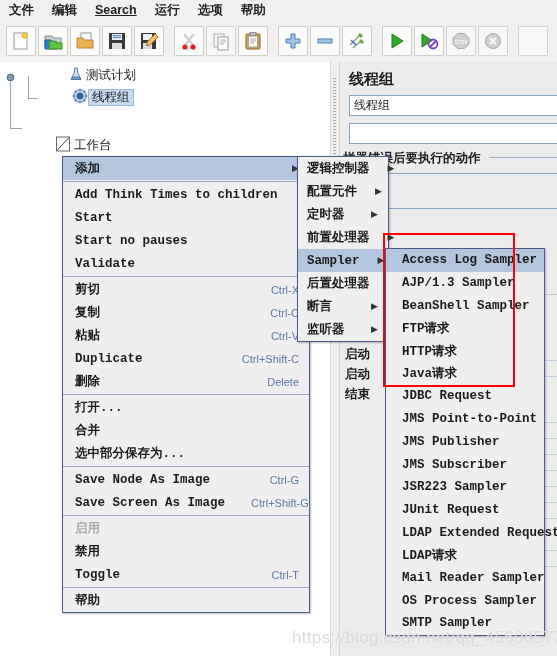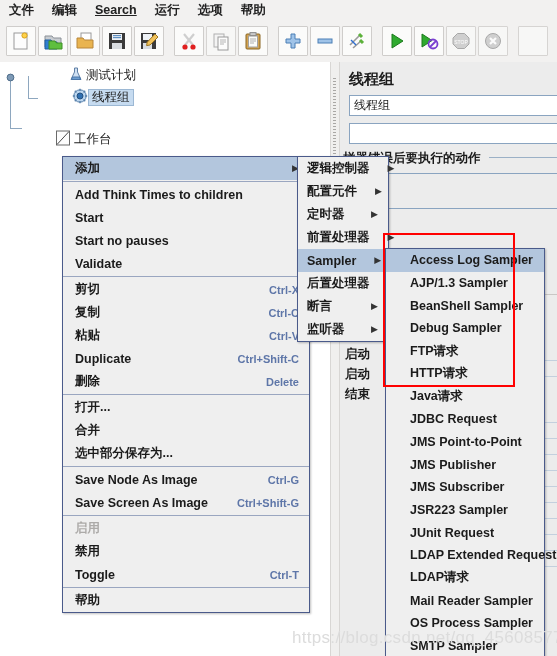--- a/index.html
+++ b/index.html
@@ -82,32 +82,32 @@
   
   .menu{
     position:absolute;background:#efefef;border:1px solid #4a5a8a;
     box-shadow:1px 1px 2px rgba(0,0,0,.25);
     font-size:12.5px;
   }
   .mi{
     display:flex;align-items:center;height:23px;padding:0 10px 0 12px;
     white-space:nowrap;position:relative;
   }
-  .mi .lbl{flex:0 0 auto;font-weight:bold;color:#1b1b1b;}
+  .mi .lbl{flex:0 0 auto;font-weight:bold;color:#1b1b1b;font-family:Liberation Mono, monospace;}
   .mi .lbl.cn{font-weight:bold;}
-  .mi .acc{margin-left:auto;padding-left:26px;color:#5e76a8;font-size:11px;font-weight:bold;}
+  .mi .acc{margin-left:auto;padding-left:26px;color:#5e76a8;font-size:11px;font-weight:normal;}
   .mi .arrow{margin-left:auto;padding-left:18px;color:#333;font-size:9px;line-height:9px;}
   .mi.hl{background:#b3c6dd;}
   .mi.dis .lbl{color:#acaaa8;}
   .msep{height:1px;background:#9aa6c0;margin:1px 0;}
   .menu.plain .mi .lbl{font-weight:bold;}
   #popup-main{left:62px;top:94px;width:246px;}
   #popup-add{left:297px;top:94px;width:90px;}
   #popup-sampler{left:385px;top:186px;width:158px;}
-  #popup-sampler .mi{height:22.7px;padding-left:24px;text-align:right;}
+  #popup-sampler .mi{height:22.7px;padding-left:16px;text-align:right;}
   #popup-add .mi{height:23px;padding-left:9px;}
   
   .redbox{position:absolute;border:2px solid #ff0000;pointer-events:none;}
   
   #watermark{
     position:absolute;left:292px;top:628px;font-size:17px;color:#dcdcdc;
     letter-spacing:.3px;white-space:nowrap;font-family:"Liberation Sans",sans-serif;
   }
 </style>
 </head>
@@ -346,21 +346,21 @@
       <span>
         <svg width="16" height="16" viewBox="0 0 16 16">
             <circle cx="8" cy="8" r="6.2" fill="#bcd6ef" stroke="#5a82ab"></circle>
             <circle cx="8" cy="8" r="3" fill="#2f6fb0" stroke="#23507f"></circle>
             <path d="M8 0.8v2.2M8 13v2.2M0.8 8h2.2M13 8h2.2M2.8 2.8l1.6 1.6M11.6 11.6l1.6 1.6M13.2 2.8l-1.6 1.6M4.4 11.6l-1.6 1.6" stroke="#5a82ab" stroke-width="1.4"></path>
           </svg>
       </span>
       <span class="tree-label sel">线程组</span>
     </div>
 
-    <div class="tree-row" style="left:22px;top:68px;">
+    <div class="tree-row" style="left:22px;top:74px;">
       <span>
         <svg width="18" height="18" viewBox="0 0 18 18">
             <rect x="2.5" y="2" width="13" height="14" fill="#fdfdfd" stroke="#6a6a6a"></rect>
             <path d="M3 15.5L15 2.5" stroke="#4a4a4a"></path>
           </svg>
       </span>
       <span class="tree-label">工作台</span>
     </div>
   </div>
 
@@ -478,23 +478,20 @@
     <div class="mi hl">
         <span class="lbl">Access Log Sampler</span>
       </div>
     <div class="mi">
         <span class="lbl">AJP/1.3 Sampler</span>
       </div>
     <div class="mi">
         <span class="lbl">BeanShell Sampler</span>
       </div>
     <div class="mi">
-        <span class="lbl">Debug Sampler</span>
-      </div>
-    <div class="mi">
         <span class="lbl cn">FTP请求</span>
       </div>
     <div class="mi">
         <span class="lbl cn">HTTP请求</span>
       </div>
     <div class="mi">
         <span class="lbl cn">Java请求</span>
       </div>
     <div class="mi">
         <span class="lbl">JDBC Request</span>

